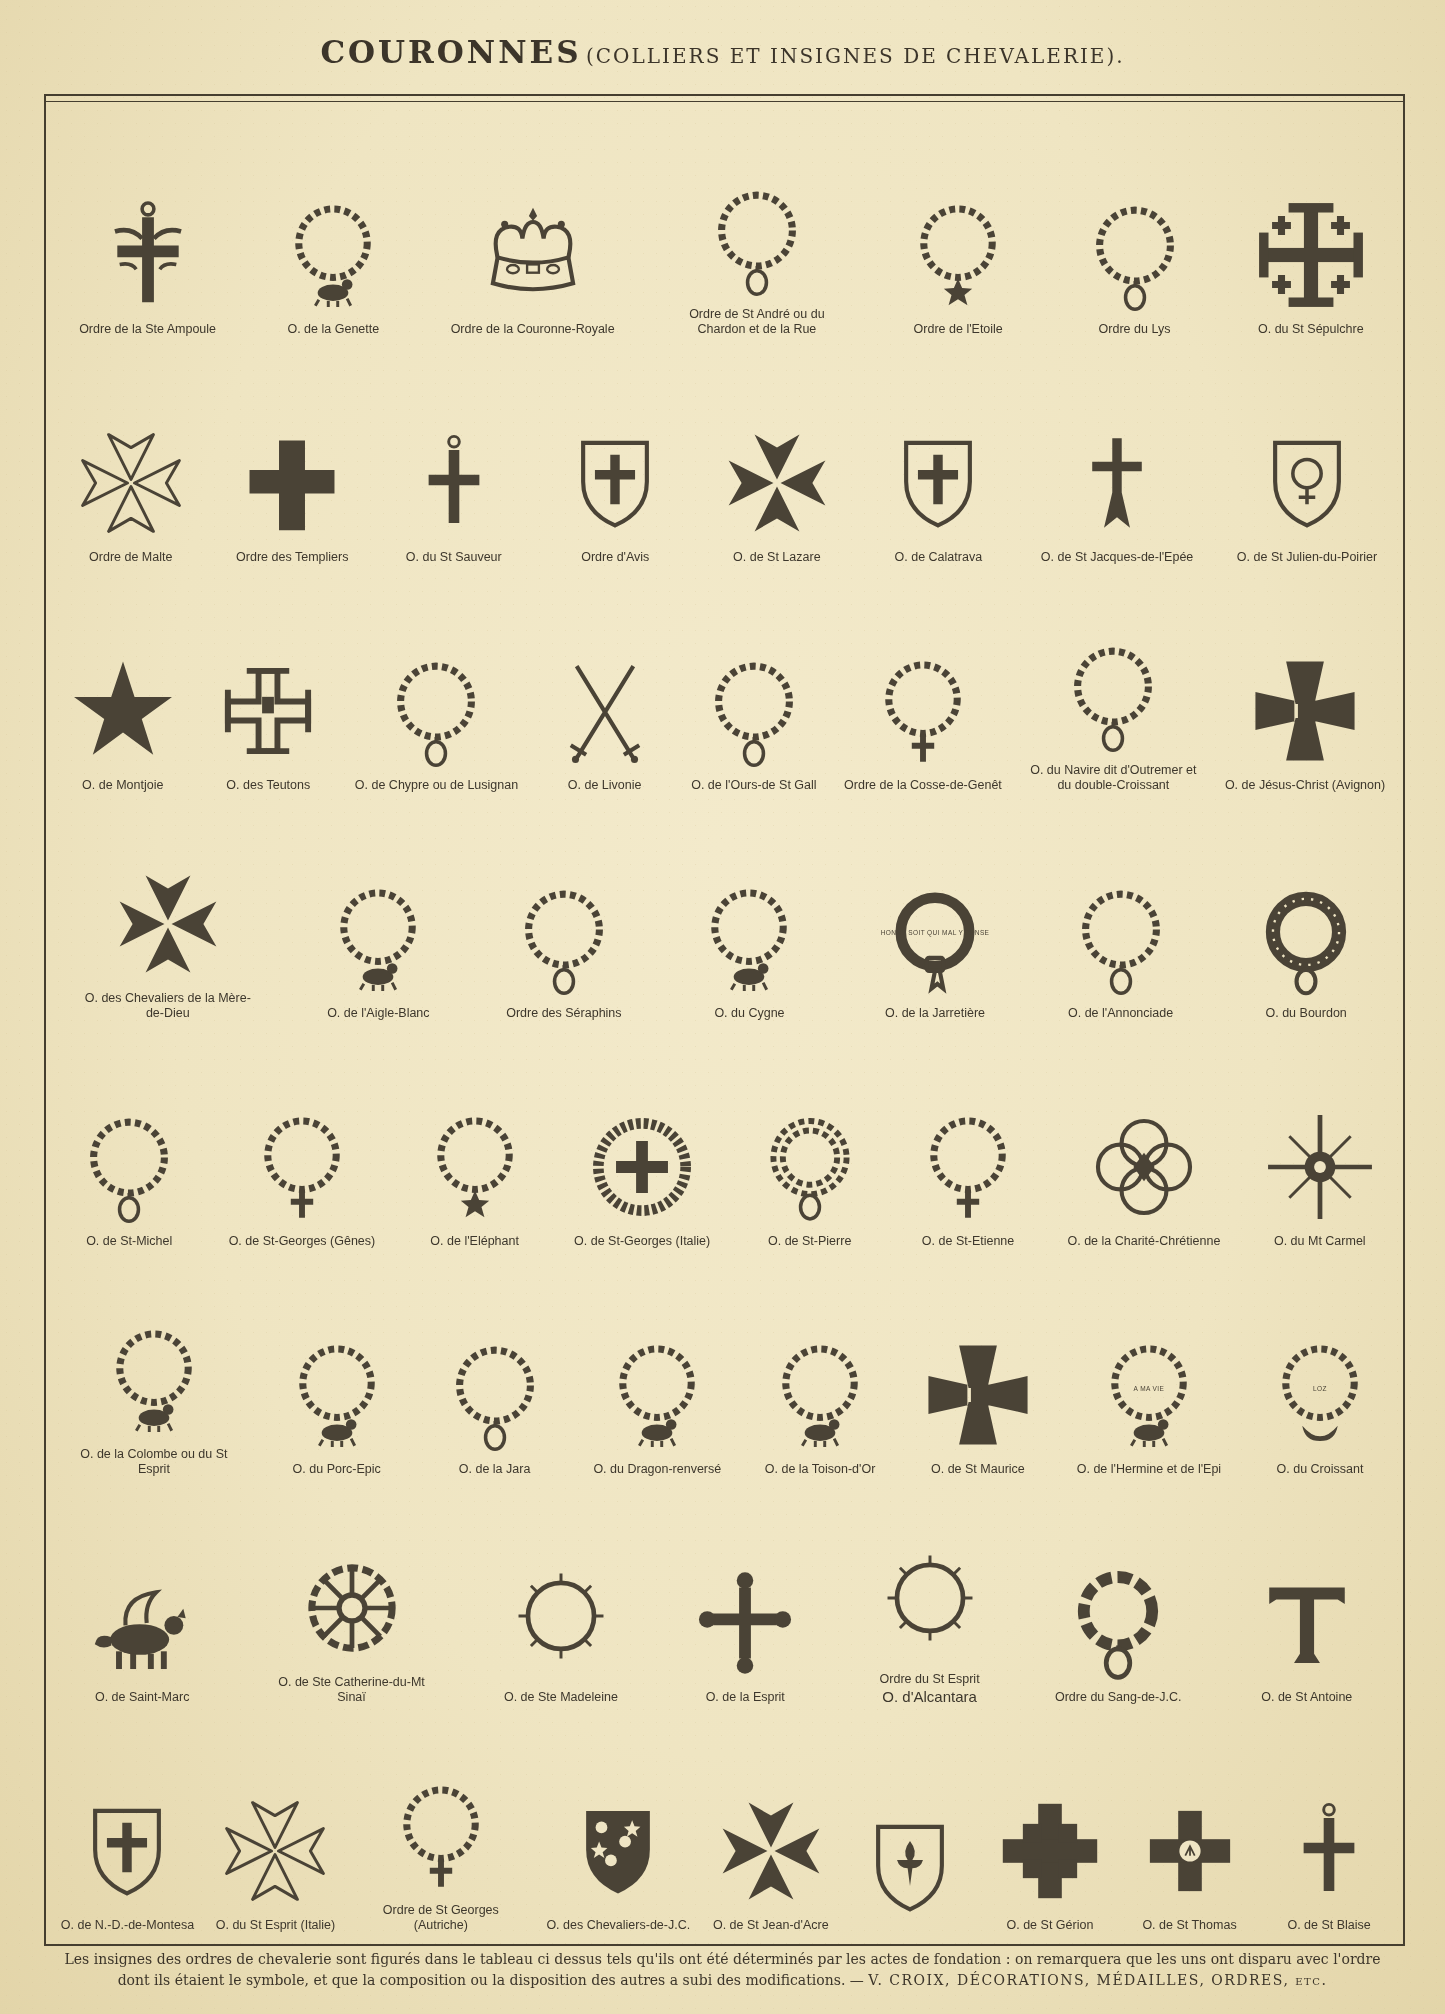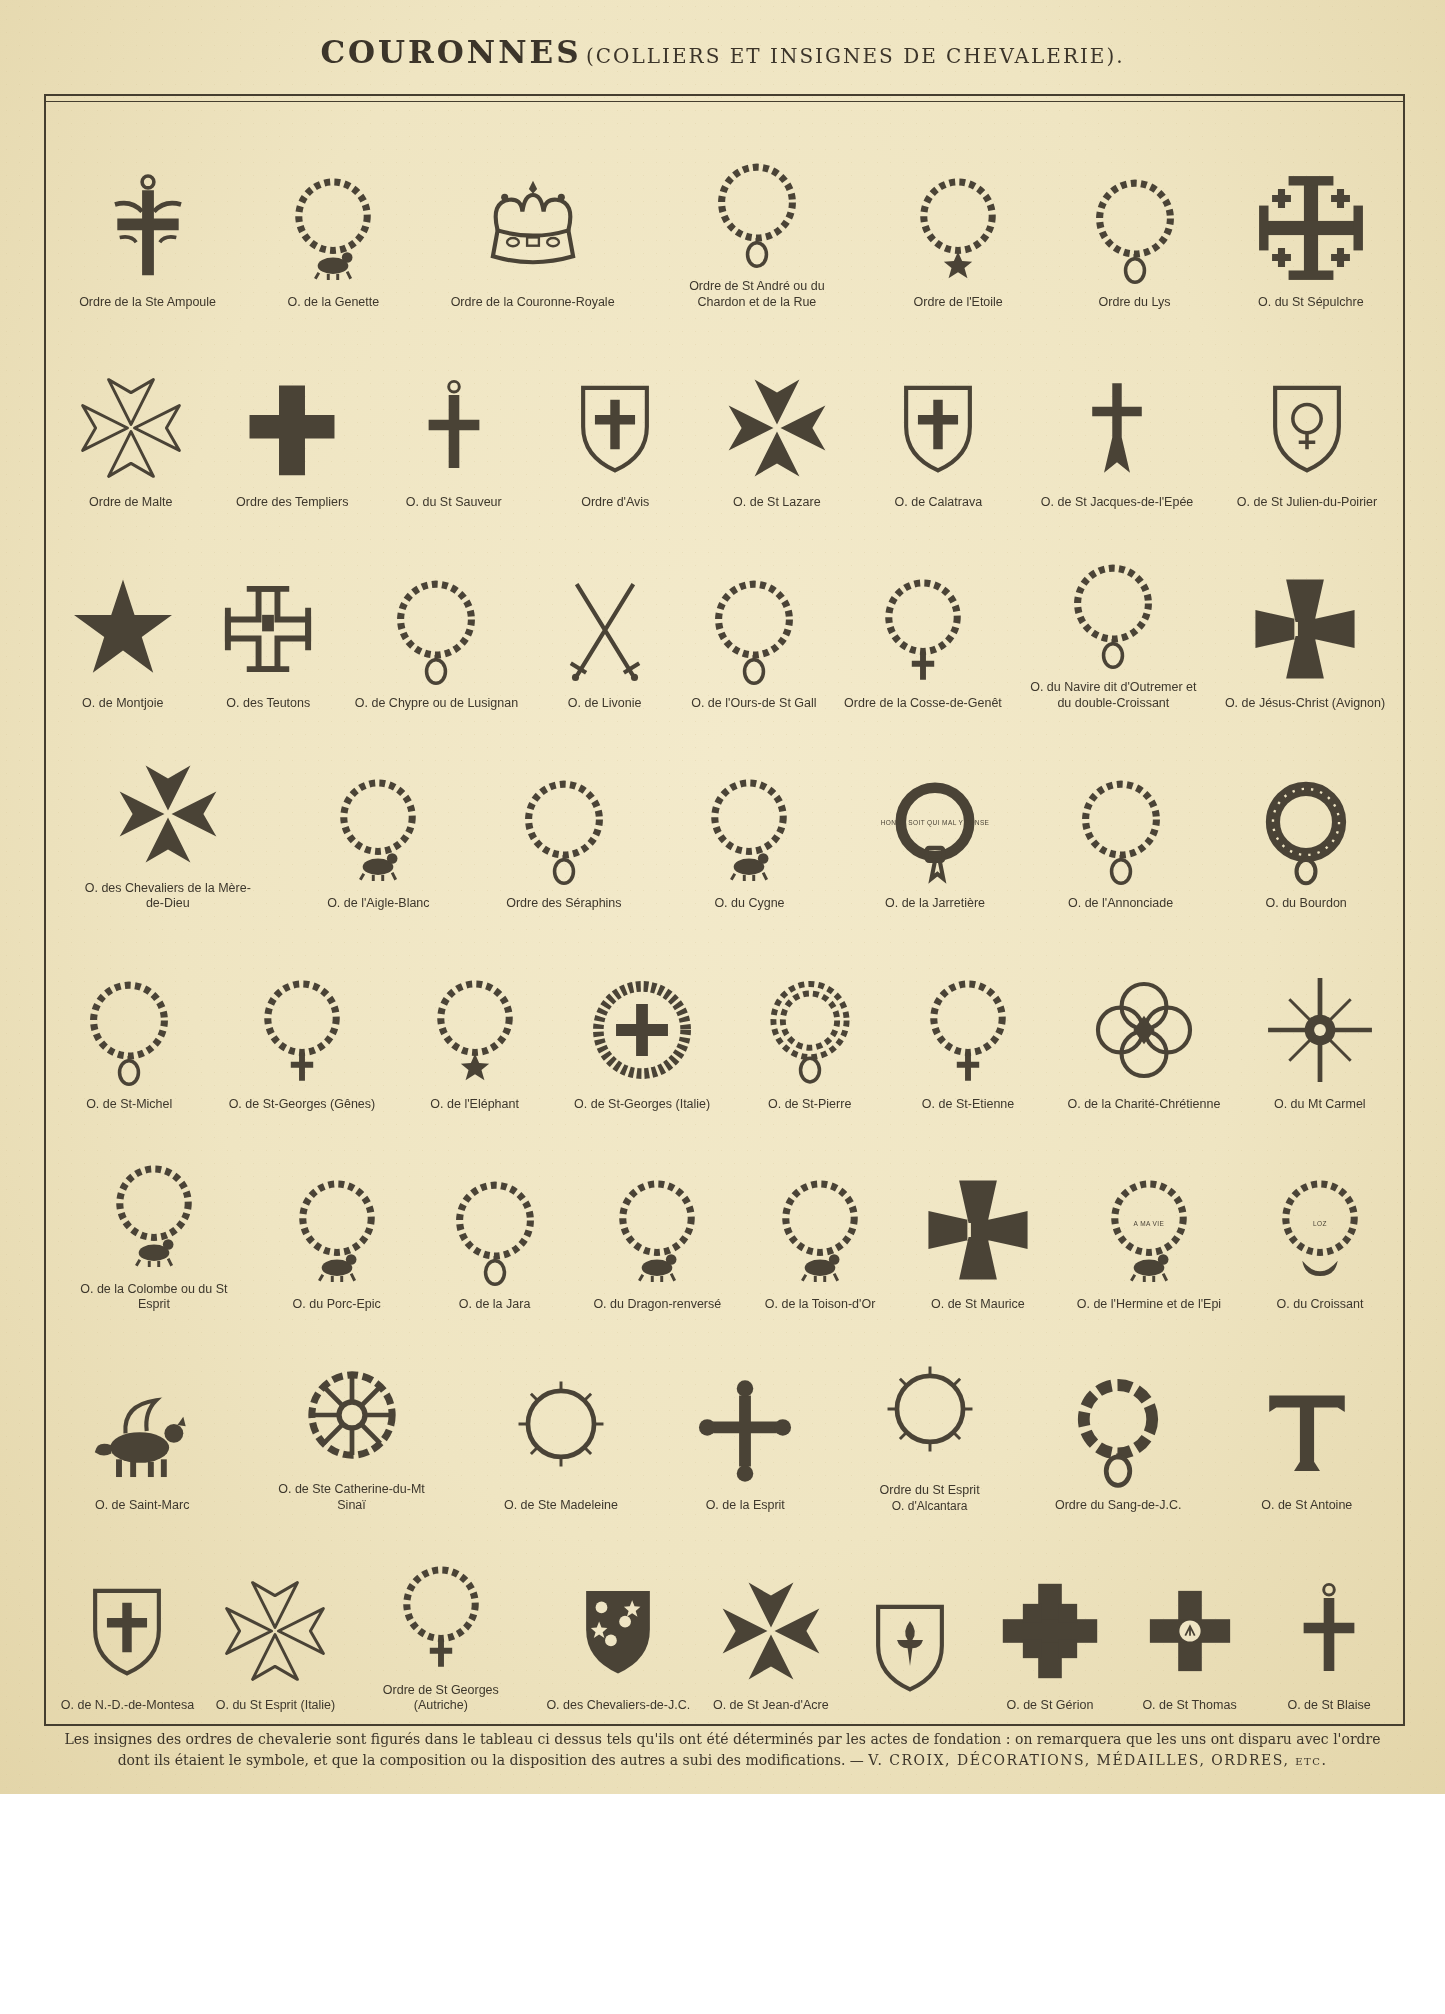--- a/index.html
+++ b/index.html
@@ -1,18 +1,18 @@
 <!DOCTYPE html>
 <html><head>
 <meta charset="utf-8">
 <style>
   html,body{margin:0;padding:0;}
   body{width:1445px;height:2014px;overflow:hidden;
        font-family:"Liberation Sans",sans-serif;}
-  .sheet{position:relative;width:1445px;height:1794px;
+  .sheet{position:relative;width:1445px;height:2014px;
     background:
       radial-gradient(ellipse at 50% 42%, #f3eacb 0%, #efe5c2 55%, #e3d5a9 100%);
   }
   .sheet::before{content:"";position:absolute;inset:0;pointer-events:none;
     background-image:radial-gradient(#d9c99d 0.7px, transparent 0.8px);
     background-size:13px 13px;opacity:.35;}
   .titlebar{position:absolute;top:34px;left:0;right:0;text-align:center;
     color:#3c352a;white-space:nowrap;}
   .title-main{font-family:"DejaVu Serif",serif;font-weight:700;
     font-size:31px;letter-spacing:3px;}
@@ -26,21 +26,21 @@
   .row{display:flex;justify-content:space-around;align-items:flex-end;flex:1;}
   .item{display:flex;flex-direction:column;align-items:center;
     justify-content:flex-end;margin:0;padding:0 2px;max-width:200px;position:relative;}
   .icon{height:124px;display:flex;align-items:center;justify-content:center;position:relative;}
   .icon svg{width:118px;height:118px;}
   .motto{position:absolute;left:50%;top:44%;transform:translate(-50%,-50%);
     font-size:6.5px;color:#4a4336;letter-spacing:.4px;white-space:nowrap;
     font-family:"Liberation Sans",sans-serif;}
   .cap{font-size:12.5px;font-weight:500;color:#3d372c;text-align:center;
     line-height:1.25;margin-top:5px;max-width:168px;}
-  .cap2{font-size:12px;font-weight:500;color:#3d372c;text-align:center;
+  .cap2{font-size:15px;font-weight:500;color:#3d372c;text-align:center;
     line-height:1.2;max-width:168px;}
   .footer{position:absolute;left:60px;right:60px;bottom:8px;text-align:center;
     font-family:"DejaVu Serif",serif;font-size:14px;line-height:1.55;
     color:#3c352a;}
   .footer-ref{letter-spacing:1.5px;font-variant:small-caps;}
 </style>
 </head>
 <body>
 
 <div class="sheet">

